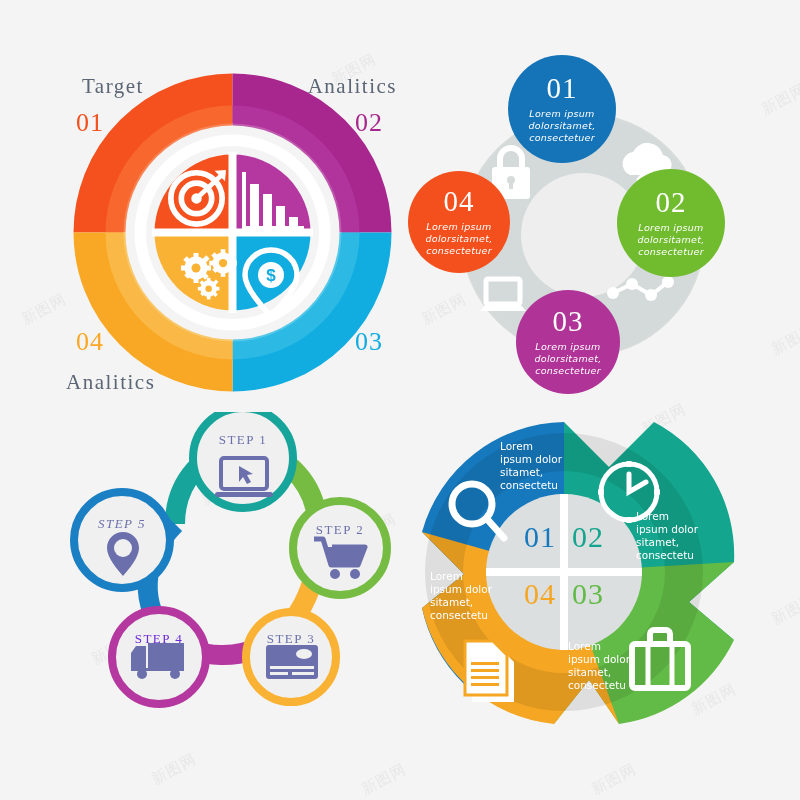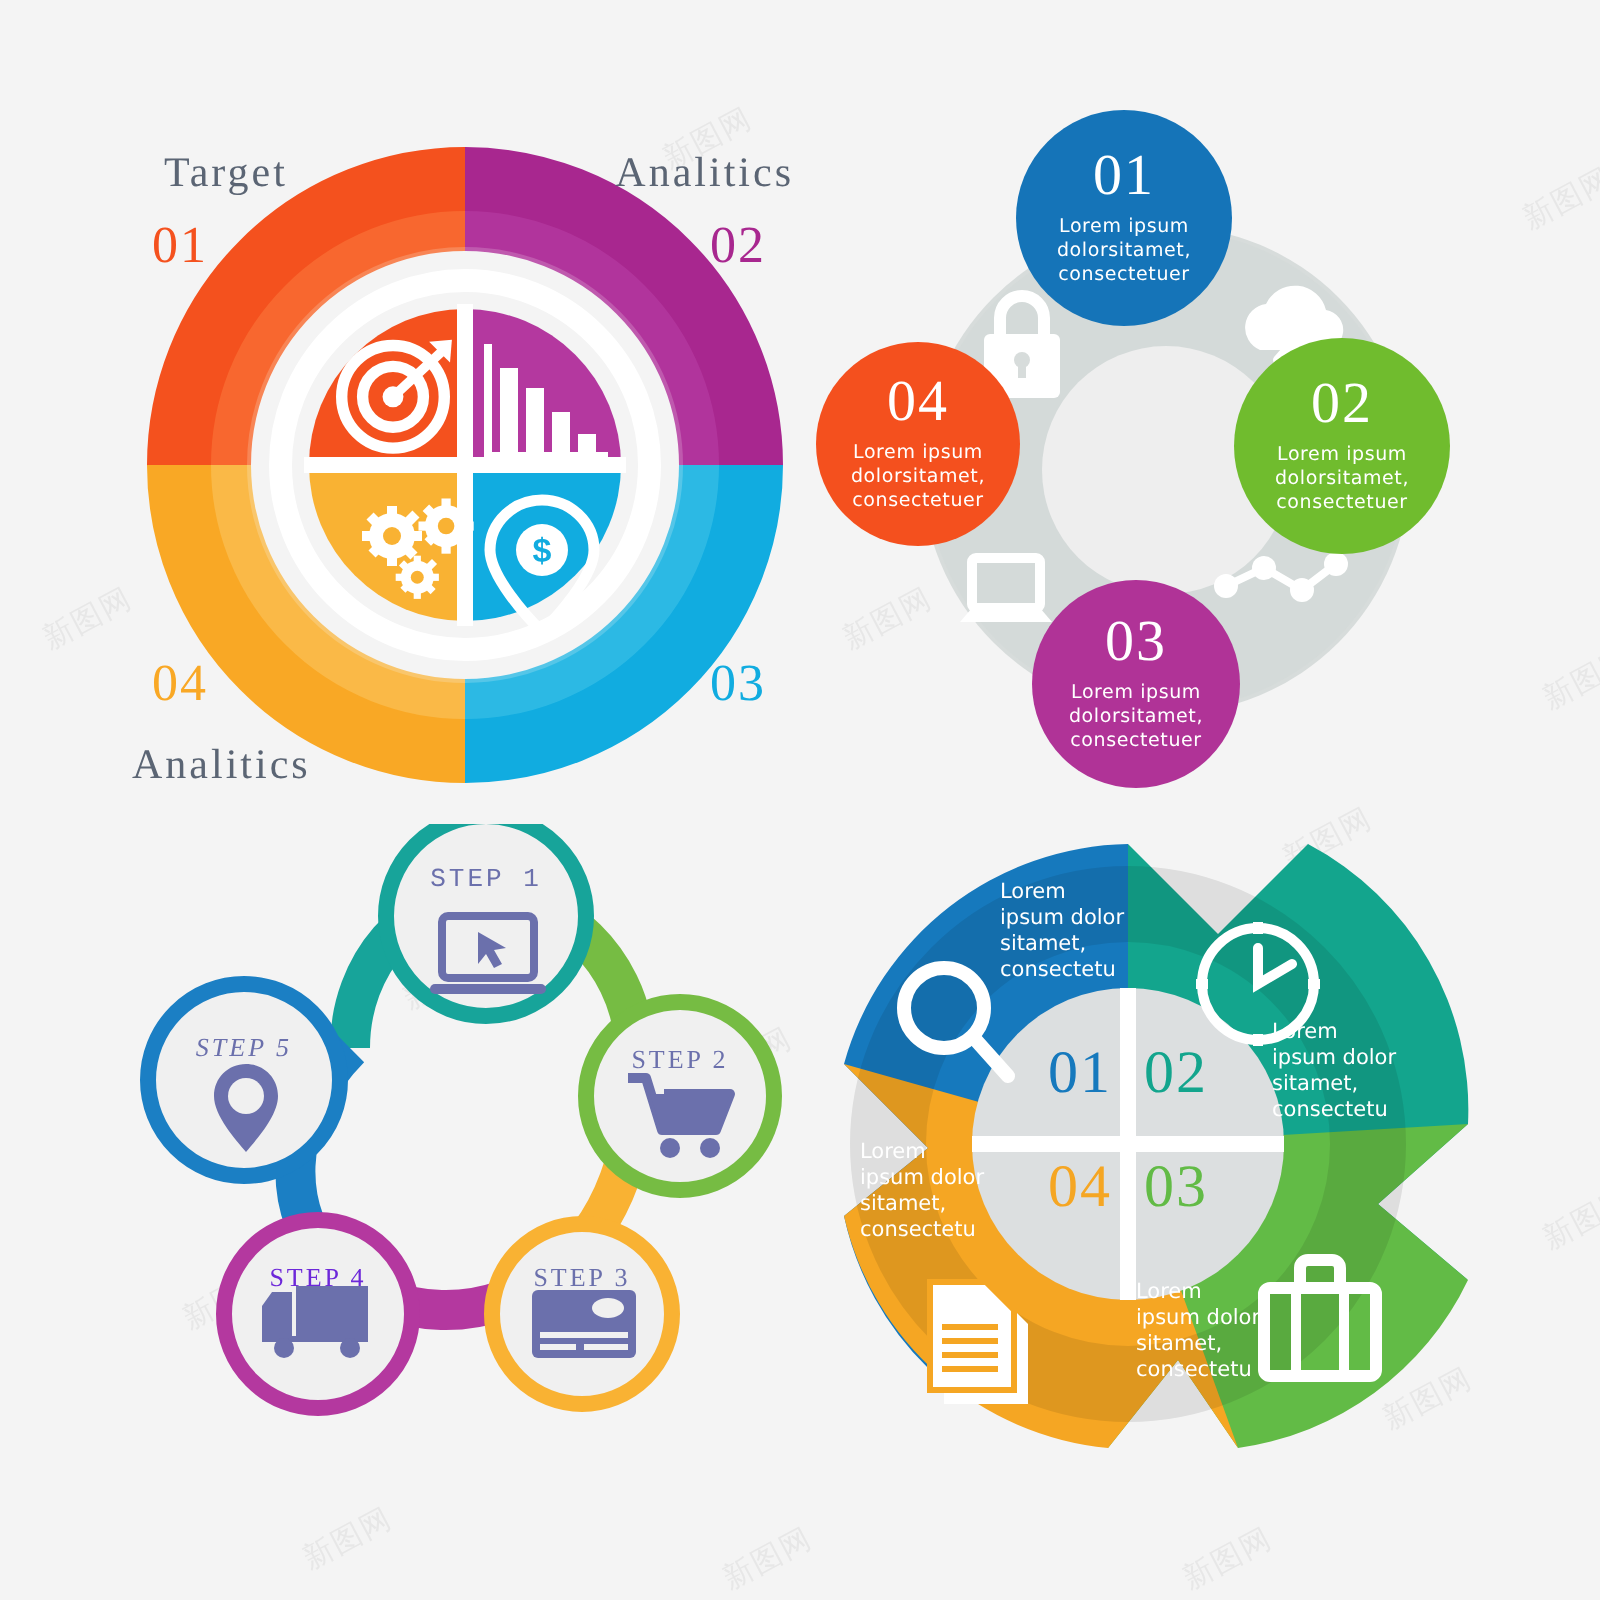--- a/index.html
+++ b/index.html
@@ -55,20 +55,21 @@
     align-items:center;justify-content:center;
     color:#fff;text-align:center;
   }
   .bubble .bnum{
     font-family:"Liberation Serif", serif;
     font-size:29px;line-height:1;margin-bottom:5px;letter-spacing:1px;
   }
   .bubble .btxt{
     font-size:9.5px;line-height:12px;letter-spacing:.3px;
     font-family:"DejaVu Sans", sans-serif;
+    font-style:italic;
   }
 
   
   #p3{left:55px;top:412px;width:350px;height:320px;}
 
   
   #p4{left:404px;top:412px;width:345px;height:325px;}
   .p4txt{
     position:absolute;color:#fff;
     font-family:"DejaVu Sans", sans-serif;
@@ -337,21 +338,21 @@
         <rect x="0" y="25" width="53" height="3"></rect>
         <circle cx="11" cy="31" r="5"></circle>
           <circle cx="44" cy="31" r="5"></circle>
       </g>
       <g transform="translate(52,120)">
         <path d="M16 0 C7 0 0 7 0 16 C0 26 11 38 16 44 C21 38 32 26 32 16 C32 7 25 0 16 0 Z" fill="#6b70ac"></path>
         <circle cx="16" cy="16" r="9" fill="#f0f0f0"></circle>
       </g>
     </svg>
 
-    <div class="abs" style="left:188px;top:20px;transform:translateX(-50%);font-family:Liberation Mono, monospace;font-size:13px;color:#6b70ac;letter-spacing:1.5px;">STEP  1</div>
+    <div class="abs" style="left:188px;top:20px;transform:translateX(-50%);font-family:Liberation Serif, serif;font-size:13px;color:#6b70ac;letter-spacing:1.5px;">STEP  1</div>
     <div class="abs" style="left:285px;top:110px;transform:translateX(-50%);font-family:'Liberation Serif',serif;font-size:13px;color:#6b70ac;letter-spacing:1.5px;">STEP  2</div>
     <div class="abs" style="left:236px;top:219px;transform:translateX(-50%);font-family:'Liberation Serif',serif;font-size:13px;color:#6b70ac;letter-spacing:1.5px;">STEP  3</div>
     <div class="abs" style="left:104px;top:219px;transform:translateX(-50%);font-family:'Liberation Serif',serif;font-size:13px;color:#6d28d9;letter-spacing:1.5px;">STEP  4</div>
     <div class="abs" style="left:67px;top:104px;transform:translateX(-50%);font-family:'Liberation Serif',serif;font-size:13px;color:#6b70ac;letter-spacing:1.5px;font-style:italic;">STEP  5</div>
   </div>
 
   <div class="panel" id="p4">
     <svg width="345" height="325" viewBox="0 0 345 325">
 
       <g>

